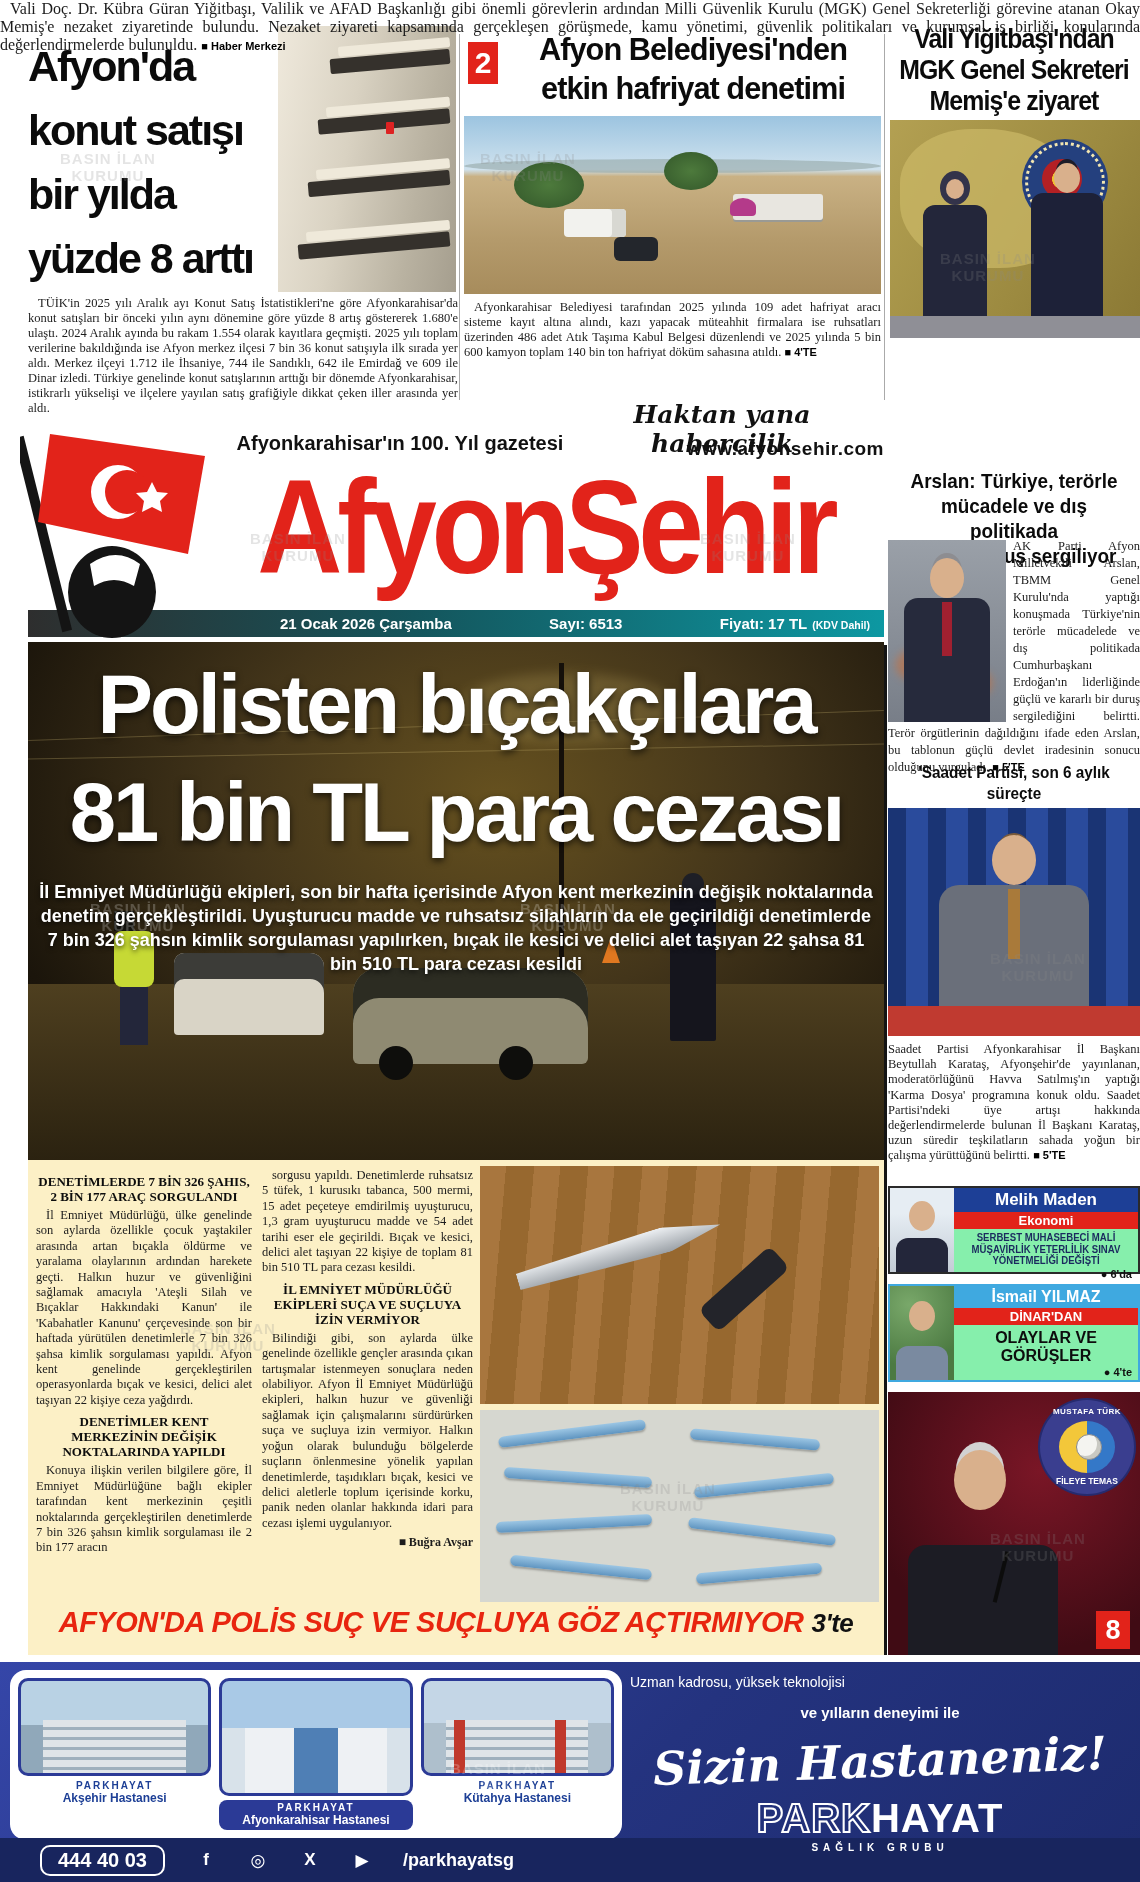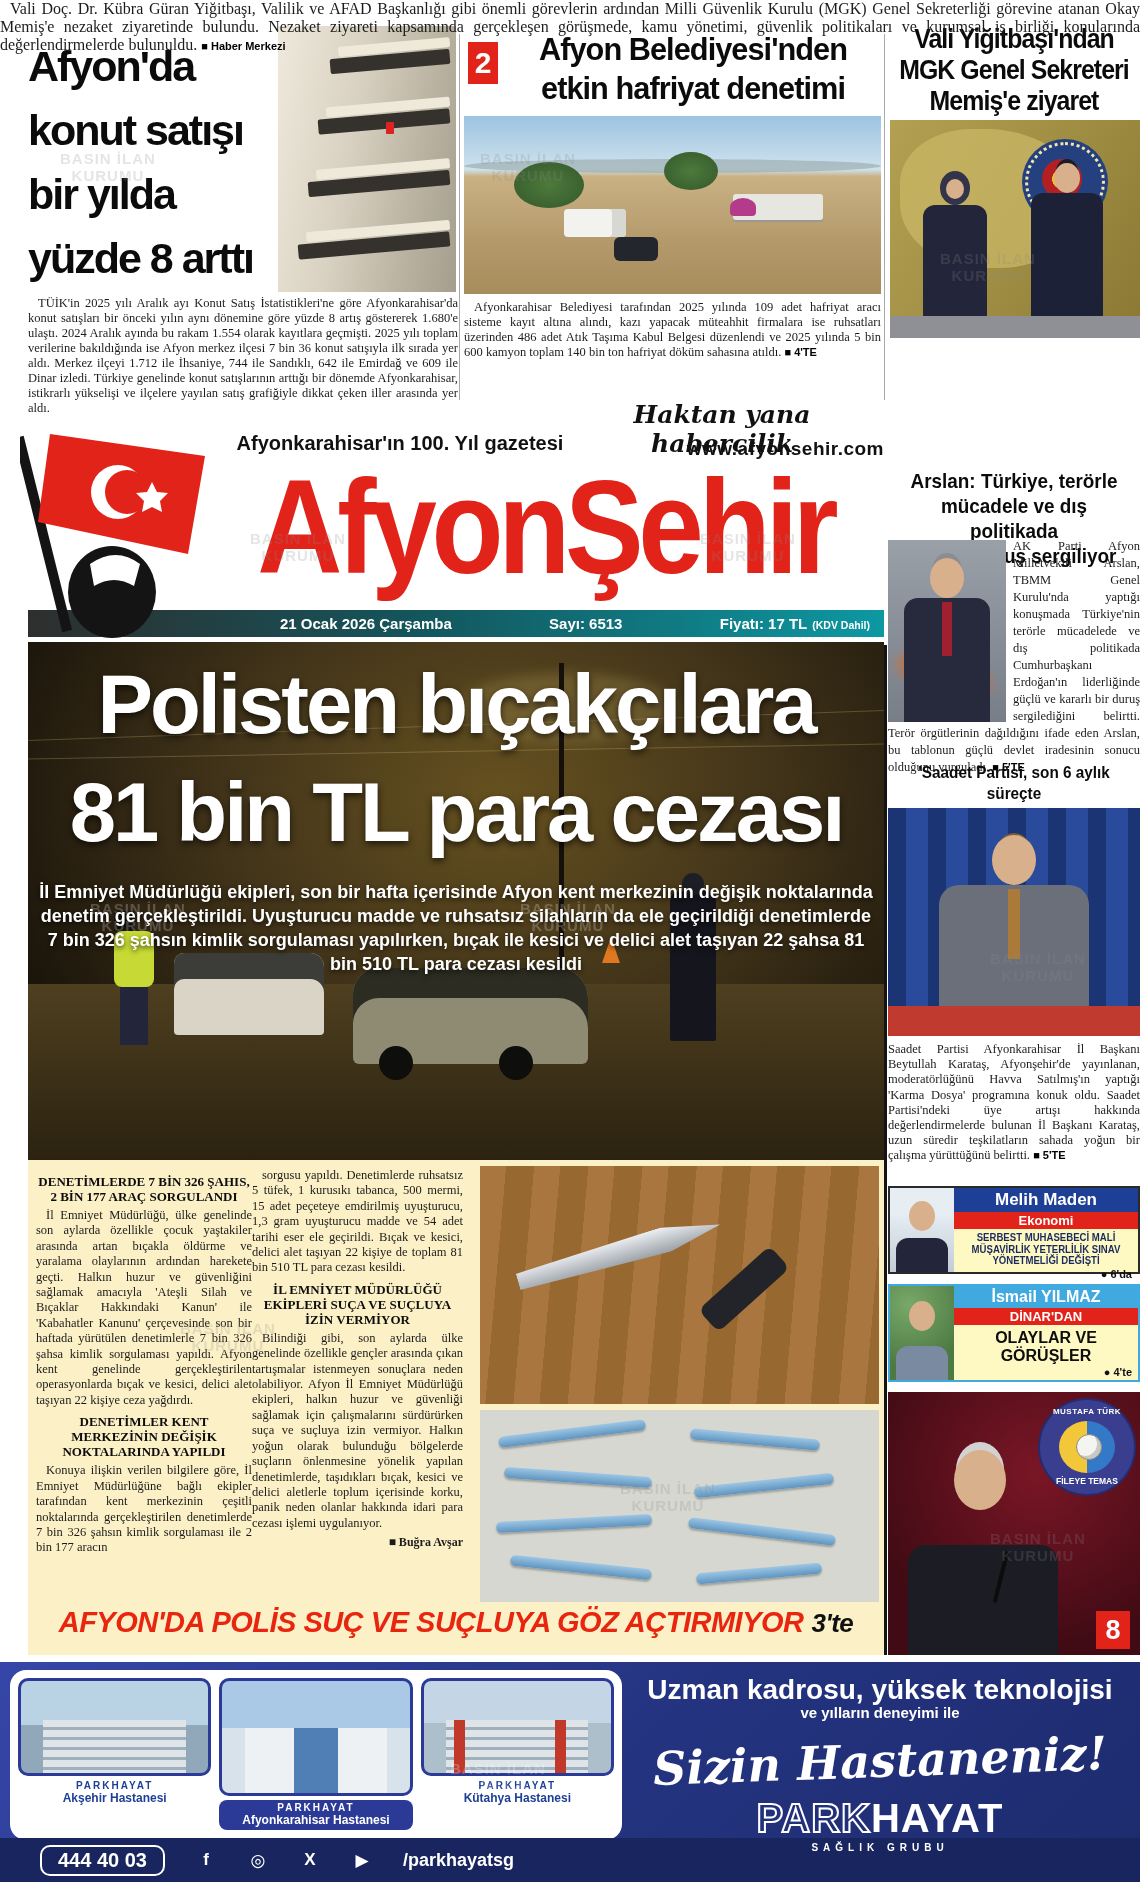--- a/index.html
+++ b/index.html
@@ -103,21 +103,21 @@
       font-size:84px;line-height:108px;transform:scaleX(.99);
       text-shadow:0 3px 8px rgba(0,0,0,.65);z-index:3;}
   #standfirst{position:relative;margin:14px 8px 0;text-align:center;color:#fff;font-weight:700;
       font-size:18px;line-height:24px;text-shadow:0 2px 5px rgba(0,0,0,.7);z-index:3;}
 
   
   #bodysec{left:28px;top:1160px;width:856px;height:495px;background:#fcf0c6;}
   .colhead{font-weight:800;font-size:13px;line-height:15px;text-align:center;margin:6px 0 4px;color:#0d0d0d;}
   .ncol{position:absolute;top:8px;height:432px;overflow:hidden;font-size:12.5px;line-height:15.4px;}
   #col1{left:8px;width:216px;}
-  #col2{left:224px;width:211px;}
+  #col2{left:234px;width:211px;}
   #col2 .byline{text-align:right;font-weight:700;font-family:Liberation Serif, serif;
       font-size:12px;margin-top:4px;}
   #knife-photo{left:452px;top:6px;width:399px;height:238px;
       background:repeating-linear-gradient(95deg,#a8763e 0 26px,#97682f 26px 54px);}
   #knife-photo .blade{position:absolute;left:34px;top:74px;width:210px;height:26px;
       background:linear-gradient(#eceff2,#9aa0a6);border-radius:4px;
       clip-path:polygon(0 18%,72% 0,100% 52%,74% 100%,0 82%);transform:rotate(-16deg);}
   #knife-photo .handle{position:absolute;left:216px;top:108px;width:96px;height:30px;background:#23242a;
       border-radius:8px;transform:rotate(-42deg);}
   #blue-photo{left:452px;top:250px;width:399px;height:192px;background:#d6d7d0;}
@@ -133,21 +133,21 @@
   #arslan-block{left:888px;top:538px;width:252px;height:220px;font-size:12.5px;line-height:17px;}
   #arslan-photo{float:left;width:118px;height:182px;margin:2px 7px 2px 0;position:relative;overflow:hidden;
       background:linear-gradient(#9aa0a8,#787e88);}
   #arslan-photo .dot{position:absolute;border-radius:50%;background:#d86a2a;opacity:.5;filter:blur(4px);}
   #saadet-hl{top:762px;font-size:17px;line-height:21px;transform:scaleX(.9);}
   #saadet-photo{left:888px;top:808px;width:252px;height:228px;
       background:repeating-linear-gradient(90deg,#1a3474 0 18px,#2a4b9c 18px 40px);}
   #saadet-photo .table{position:absolute;left:0;bottom:0;width:100%;height:30px;background:#c03a30;}
   #saadet-body{left:888px;top:1042px;width:252px;height:138px;font-size:12.5px;line-height:15.2px;}
 
-  .colbox{left:888px;width:252px;display:flex;background:#fef9c3;box-sizing:border-box;}
+  .colbox{left:888px;width:252px;display:flex;background:#86efac;box-sizing:border-box;}
   #melih-box{top:1186px;height:88px;border:2px solid #2a2a2a;}
   #ismail-box{top:1284px;height:98px;border:2px solid #3fa9e0;}
   .colbox .cphoto{flex:0 0 64px;position:relative;overflow:hidden;}
   #melih-photo{background:linear-gradient(#e6edf3 30%,#c3ccd6);}
   #ismail-photo{background:radial-gradient(circle at 30% 20%,#79a86a,#4c7a42 70%);}
   .cphoto .head{position:absolute;left:50%;top:16%;transform:translateX(-50%);width:26px;height:30px;
       border-radius:50%;background:#d9b08c;}
   .cphoto .torso{position:absolute;left:50%;bottom:0;transform:translateX(-50%);width:52px;height:34px;
       border-radius:12px 12px 0 0;background:#23263a;}
   .colbox .cright{flex:1;display:flex;flex-direction:column;min-width:0;}
@@ -190,21 +190,21 @@
   .h3{background:linear-gradient(#c4d6e6 46%,#aebfcc 46%);}
   .hb{position:absolute;bottom:0;left:12%;width:76%;height:58%;
       background:repeating-linear-gradient(#dfe4e8 0 7px,#9fb0bd 7px 10px);}
   .h2 .hb{background:#eef1f4;}
   .h2 .glass{position:absolute;bottom:0;left:38%;width:24%;height:58%;background:#4f7fb5;}
   .h3 .acc{position:absolute;bottom:0;left:16%;width:6%;height:58%;background:#c0392b;}
   .hlabel{margin-top:4px;color:#1d3f96;line-height:1.15;}
   .hlabel .hbrand{display:block;font-weight:800;font-size:10px;letter-spacing:2px;}
   .hlabel .hname{display:block;font-weight:800;font-size:12px;}
   .hcard.mid .hlabel{background:#2b3a96;color:#fff;border-radius:8px;padding:2px 0 3px;}
-  #ad-slogan1{left:630px;top:12px;width:500px;text-align:center;color:#fff;font-weight:700;font-size:28px;}
+  #ad-slogan1{left:630px;top:12px;width:500px;color:#fff;font-weight:400;font-size:14px;}
   #ad-slogan2{left:630px;top:42px;width:500px;text-align:center;color:#fff;font-weight:800;font-size:15px;}
   #ad-script{left:630px;top:72px;width:500px;text-align:center;color:#fff;font-style:italic;font-weight:700;
       font-size:46px;font-family:"DejaVu Serif",serif;transform:rotate(-2deg);}
   #ad-logo{left:630px;top:134px;width:500px;text-align:center;z-index:4;color:#fff;}
   #ad-logo .b1{font-weight:800;font-size:40px;color:transparent;-webkit-text-stroke:2px #fff;letter-spacing:1px;}
   #ad-logo .b2{font-weight:800;font-size:40px;letter-spacing:1px;}
   #ad-logo .bsub{display:block;font-weight:700;font-size:10px;letter-spacing:5px;margin-top:1px;}
   #ad-strip{position:absolute;left:0;top:176px;width:1140px;height:44px;background:#18255e;
       display:flex;align-items:center;gap:30px;padding-left:40px;box-sizing:border-box;color:#fff;}
   #phone-pill{border:2px solid #fff;border-radius:10px;padding:2px 16px;font-weight:800;font-size:20px;}

